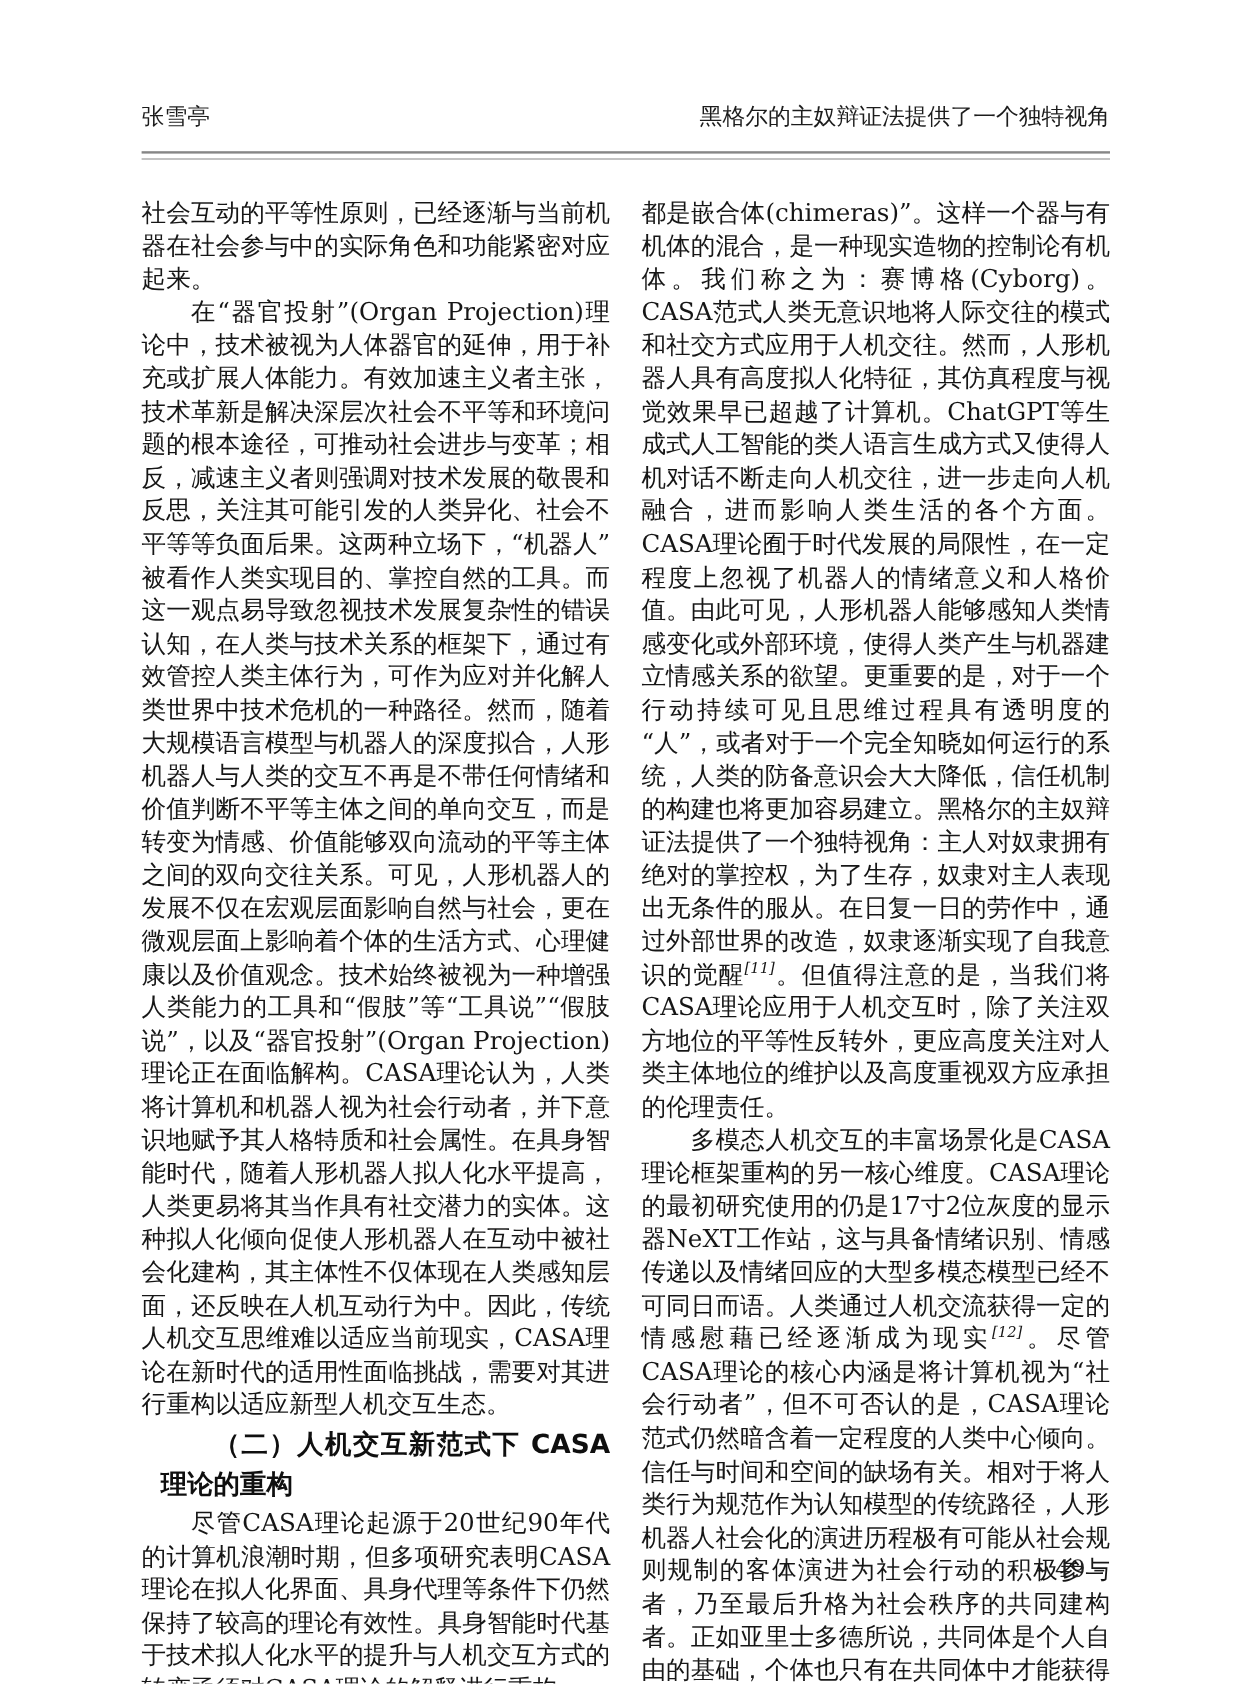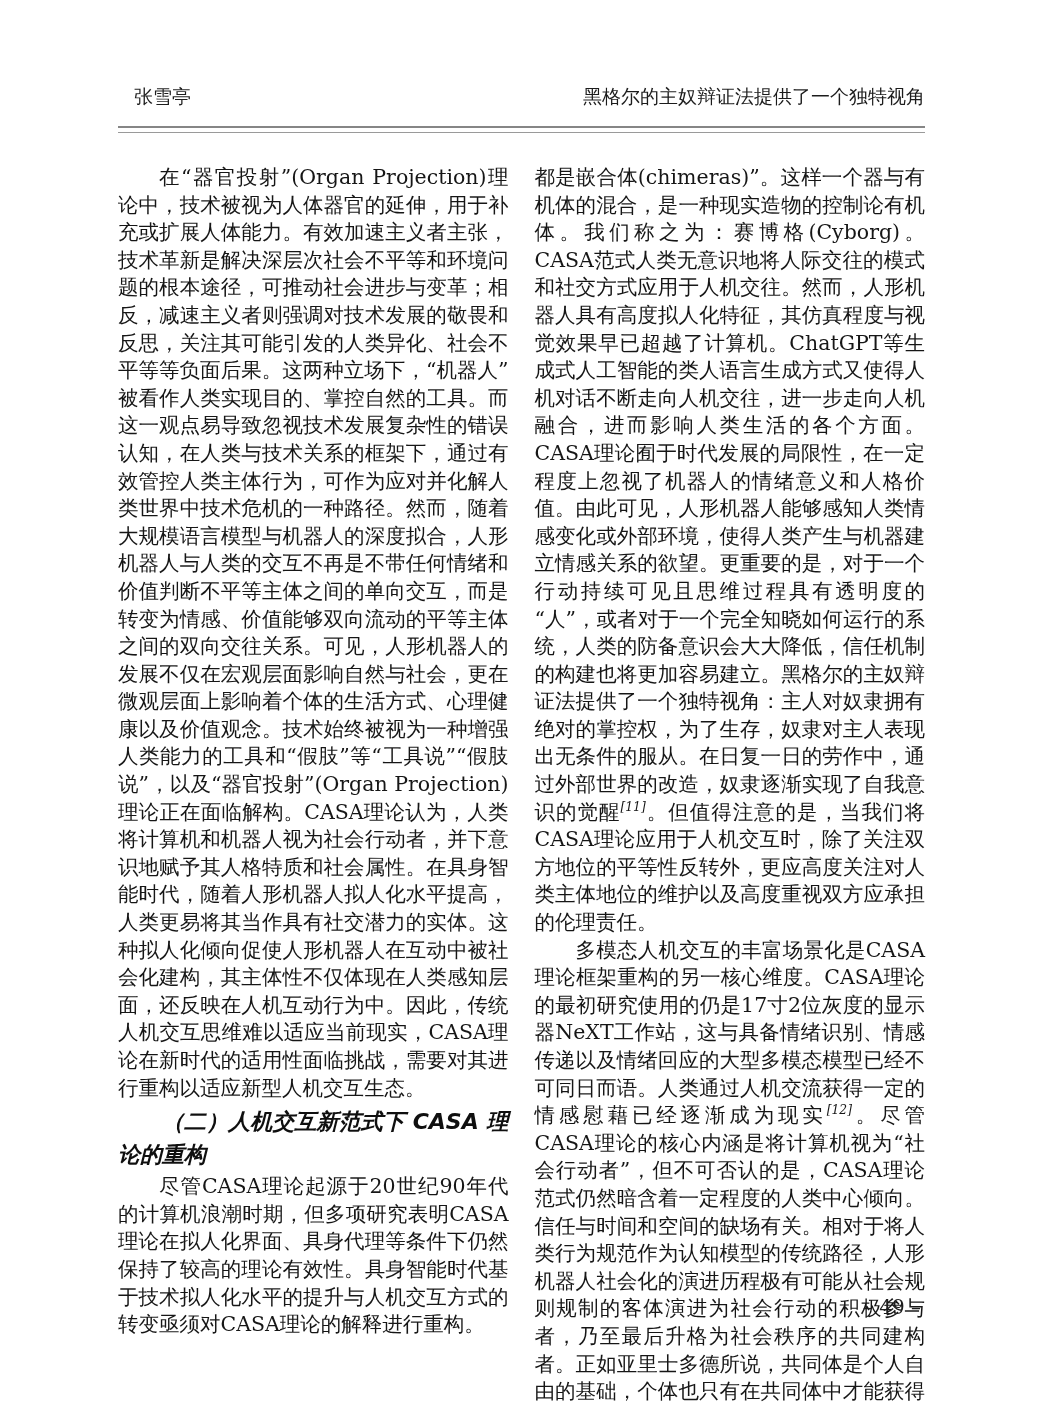--- a/index.html
+++ b/index.html
@@ -21,21 +21,20 @@
     padding: 84px 124px 0 118px;
     overflow: hidden;
   }
   .page-header {
     display: flex;
     justify-content: space-between;
     align-items: baseline;
     font-family: "DejaVu Sans", "Liberation Sans", sans-serif;
     font-size: 19px;
     color: #1c1c1c;
-    margin-left: 16px;
   }
   .header-rule {
     margin-top: 16px;
     height: 4px;
     border-top: 2.5px solid #868686;
     border-bottom: 1.5px solid #9a9a9a;
   }
   .columns {
     display: flex;
     gap: 26px;
@@ -53,25 +52,24 @@
     text-indent: 2em;
   }
   .col p.no-indent {
     text-indent: 0;
   }
   h2.section-heading {
     font-family: "DejaVu Sans", "Liberation Sans", sans-serif;
     font-size: 22px;
     font-weight: 700;
     line-height: 33px;
-    margin: 3px 0 2px 0;
+    margin: 3px 0 2px 16px;
     text-indent: 2em;
     text-align: justify;
     color: #0f0f0f;
-    font-style: italic;
   }
   sup.cite {
     font-size: 0.6em;
     line-height: 0;
     vertical-align: super;
     font-style: italic;
   }
   .page-footer {
     position: absolute;
     right: 128px;
@@ -88,20 +86,21 @@
   <header class="page-header">
     <span>张雪亭</span>
     <span>黑格尔的主奴辩证法提供了一个独特视角</span>
   </header>
 
   <div class="header-rule"></div>
 
   <main class="columns">
 
     <section class="col">
+      <p class="no-indent">社会互动的平等性原则，已经逐渐与当前机器在社会参与中的实际角色和功能紧密对应起来。</p>
       <p>在“器官投射”(Organ Projection)理论中，技术被视为人体器官的延伸，用于补充或扩展人体能力。有效加速主义者主张，技术革新是解决深层次社会不平等和环境问题的根本途径，可推动社会进步与变革；相反，减速主义者则强调对技术发展的敬畏和反思，关注其可能引发的人类异化、社会不平等等负面后果。这两种立场下，“机器人”被看作人类实现目的、掌控自然的工具。而这一观点易导致忽视技术发展复杂性的错误认知，在人类与技术关系的框架下，通过有效管控人类主体行为，可作为应对并化解人类世界中技术危机的一种路径。然而，随着大规模语言模型与机器人的深度拟合，人形机器人与人类的交互不再是不带任何情绪和价值判断不平等主体之间的单向交互，而是转变为情感、价值能够双向流动的平等主体之间的双向交往关系。可见，人形机器人的发展不仅在宏观层面影响自然与社会，更在微观层面上影响着个体的生活方式、心理健康以及价值观念。技术始终被视为一种增强人类能力的工具和“假肢”等“工具说”“假肢说”，以及“器官投射”(Organ Projection)理论正在面临解构。CASA理论认为，人类将计算机和机器人视为社会行动者，并下意识地赋予其人格特质和社会属性。在具身智能时代，随着人形机器人拟人化水平提高，人类更易将其当作具有社交潜力的实体。这种拟人化倾向促使人形机器人在互动中被社会化建构，其主体性不仅体现在人类感知层面，还反映在人机互动行为中。因此，传统人机交互思维难以适应当前现实，CASA理论在新时代的适用性面临挑战，需要对其进行重构以适应新型人机交互生态。</p>
       <h2 class="section-heading">（二）人机交互新范式下 CASA 理论的重构</h2>
       <p>尽管CASA理论起源于20世纪90年代的计算机浪潮时期，但多项研究表明CASA理论在拟人化界面、具身代理等条件下仍然保持了较高的理论有效性。具身智能时代基于技术拟人化水平的提升与人机交互方式的转变亟须对CASA理论的解释进行重构。</p>
 
     </section>
 
     <section class="col">
       <p class="no-indent"><span>都是嵌合体(chimeras)”。这样一个器与有机体的混合，是一种现实造物的控制论有机体。我们称之为：赛博格(Cyborg)。CASA范式人类无意识地将人际交往的模式和社交方式应用于人机交往。然而，人形机器人具有高度拟人化特征，其仿真程度与视觉效果早已超越了计算机。ChatGPT等生成式人工智能的类人语言生成方式又使得人机对话不断走向人机交往，进一步走向人机融合，进而影响人类生活的各个方面。CASA理论囿于时代发展的局限性，在一定程度上忽视了机器人的情绪意义和人格价值。由此可见，人形机器人能够感知人类情感变化或外部环境，使得人类产生与机器建立情感关系的欲望。更重要的是，对于一个行动持续可见且思维过程具有透明度的“人”，或者对于一个完全知晓如何运行的系统，人类的防备意识会大大降低，信任机制的构建也将更加容易建立。黑格尔的主奴辩证法提供了一个独特视角：主人对奴隶拥有绝对的掌控权，为了生存，奴隶对主人表现出无条件的服从。在日复一日的劳作中，通过外部世界的改造，奴隶逐渐实现了自我意识的觉醒</span><sup class="cite">[11]</sup><span>。但值得注意的是，当我们将CASA理论应用于人机交互时，除了关注双方地位的平等性反转外，更应高度关注对人类主体地位的维护以及高度重视双方应承担的伦理责任。</span></p>
       <p><span>多模态人机交互的丰富场景化是CASA理论框架重构的另一核心维度。CASA理论的最初研究使用的仍是17寸2位灰度的显示器NeXT工作站，这与具备情绪识别、情感传递以及情绪回应的大型多模态模型已经不可同日而语。人类通过人机交流获得一定的情感慰藉已经逐渐成为现实</span><sup class="cite">[12]</sup><span>。尽管CASA理论的核心内涵是将计算机视为“社会行动者”，但不可否认的是，CASA理论范式仍然暗含着一定程度的人类中心倾向。信任与时间和空间的缺场有关。相对于将人类行为规范作为认知模型的传统路径，人形机器人社会化的演进历程极有可能从社会规则规制的客体演进为社会行动的积极参与者，乃至最后升格为社会秩序的共同建构者。正如亚里士多德所说，共同体是个人自由的基础，个体也只有在共同体中才能获得完备的伦理存在。在这个由人类与技术共同构建的复杂系统中，理解认识人类与技术之间的相互作用及影响，对于人类未来的生存和发展至关重要</span></p>
     </section>

